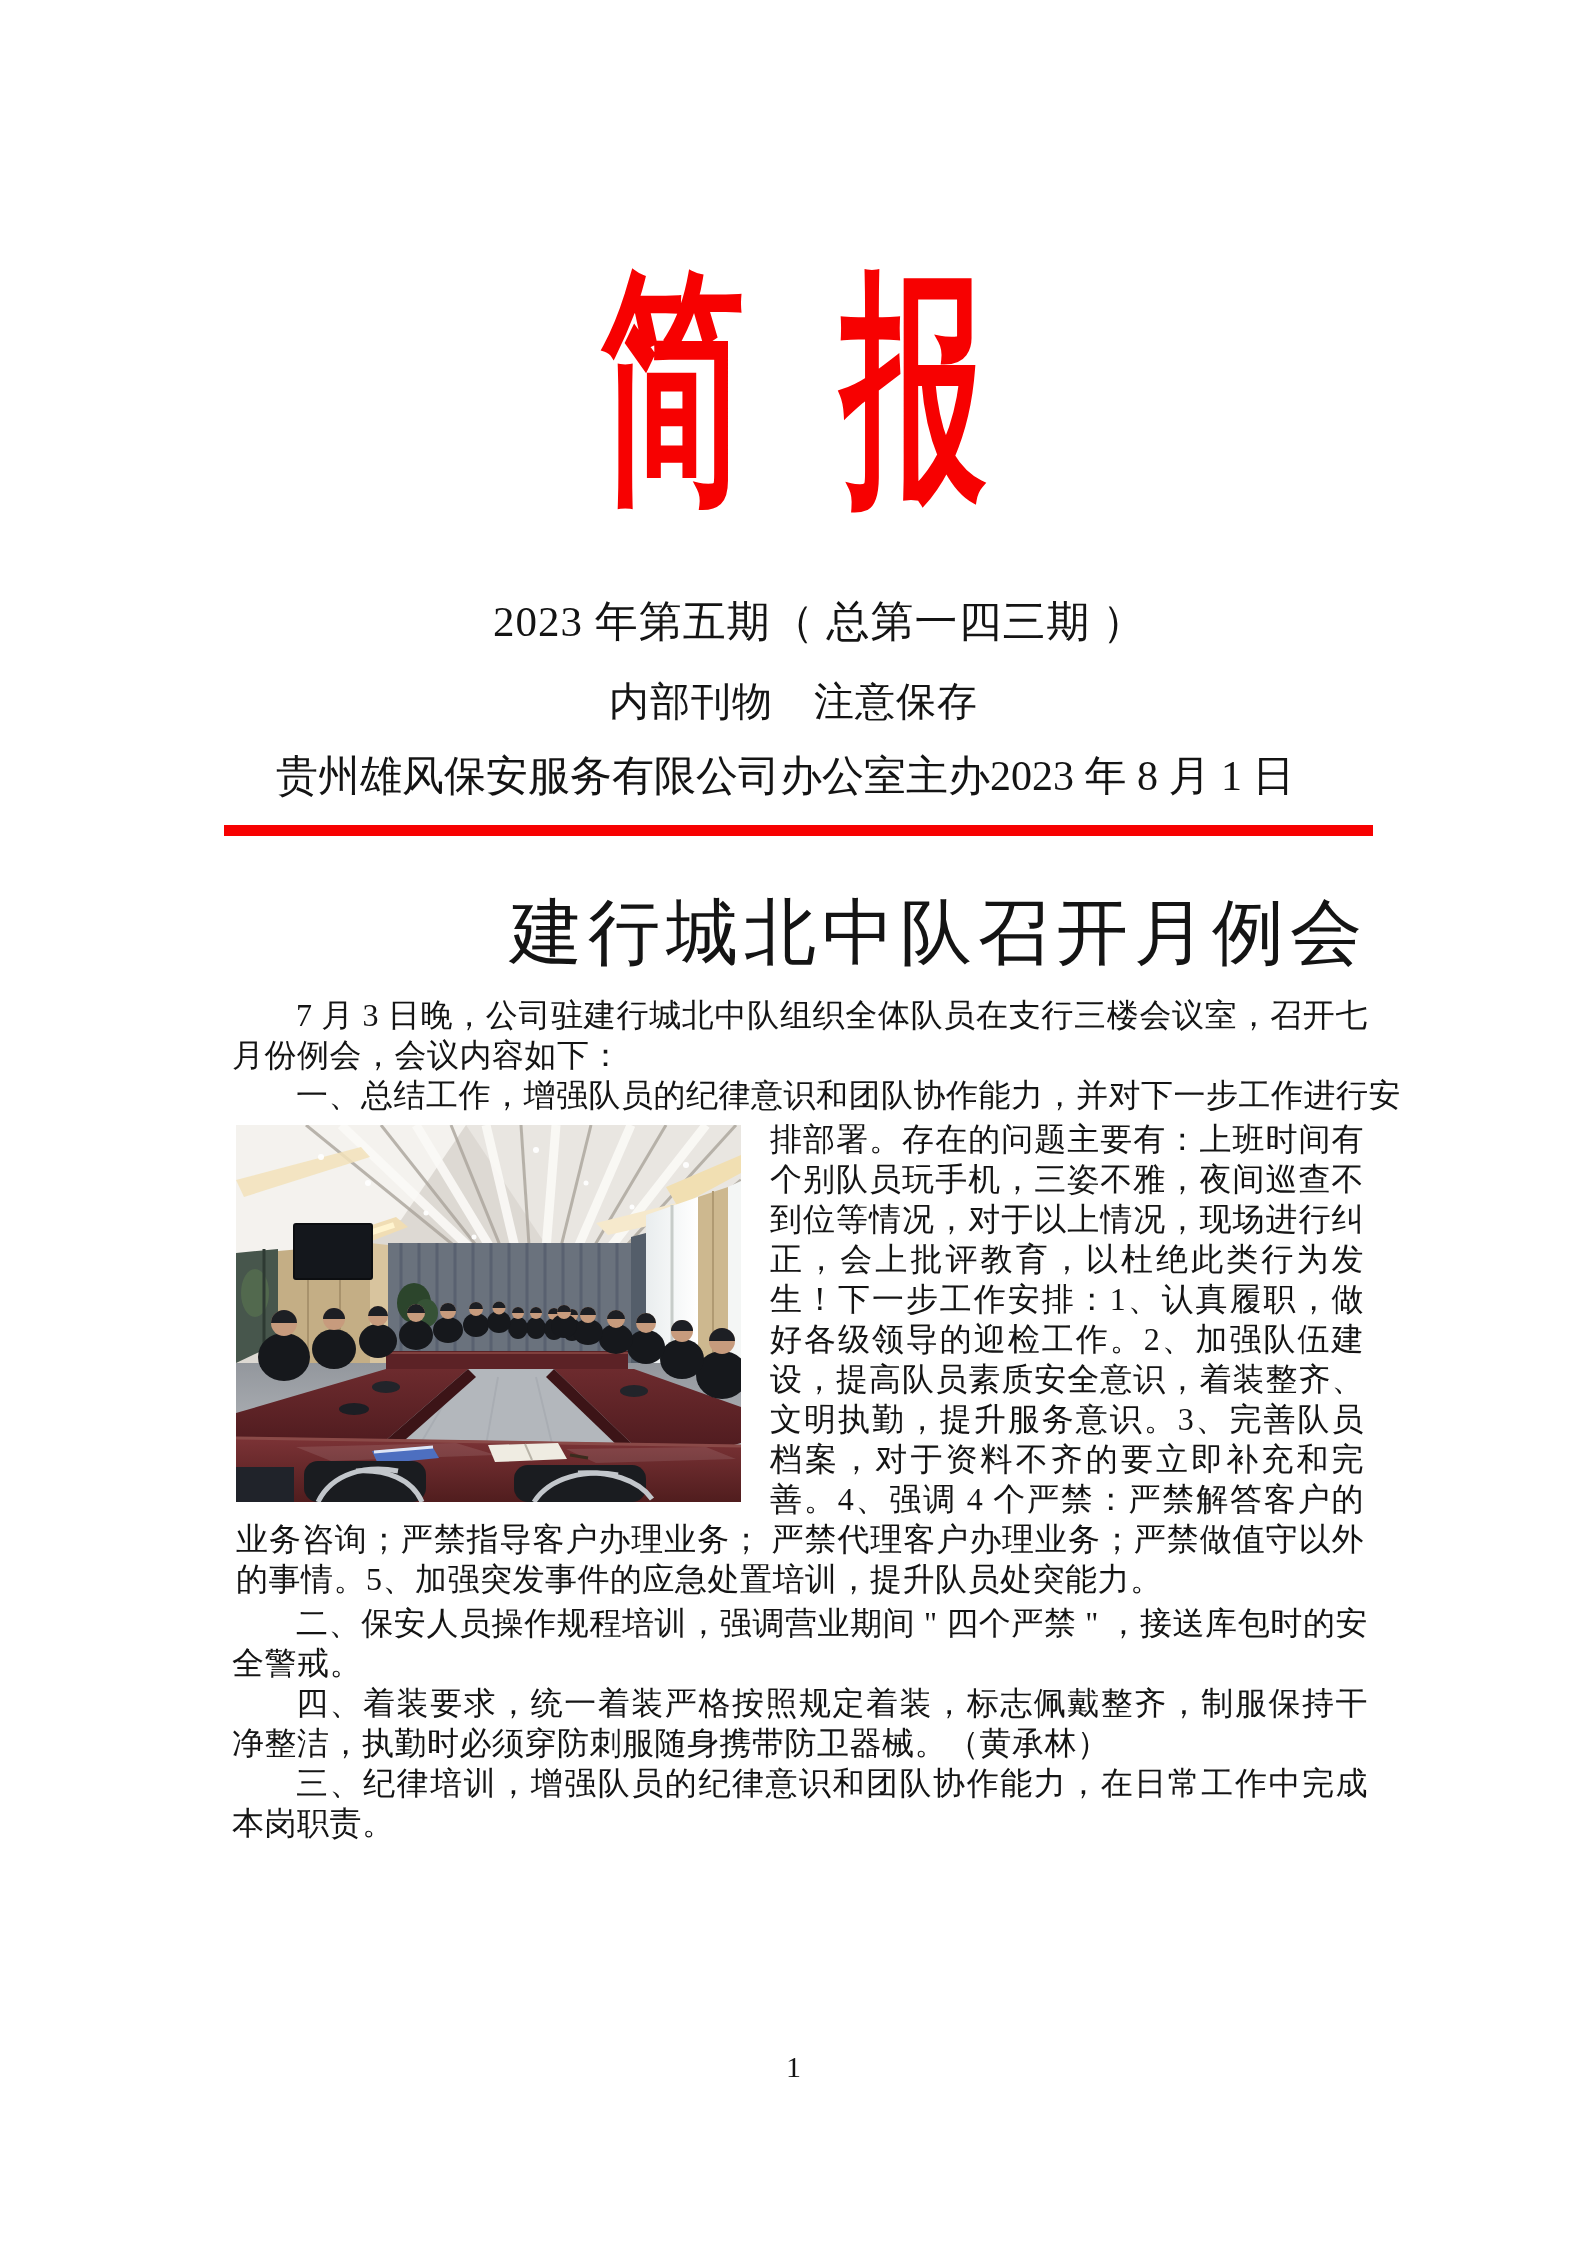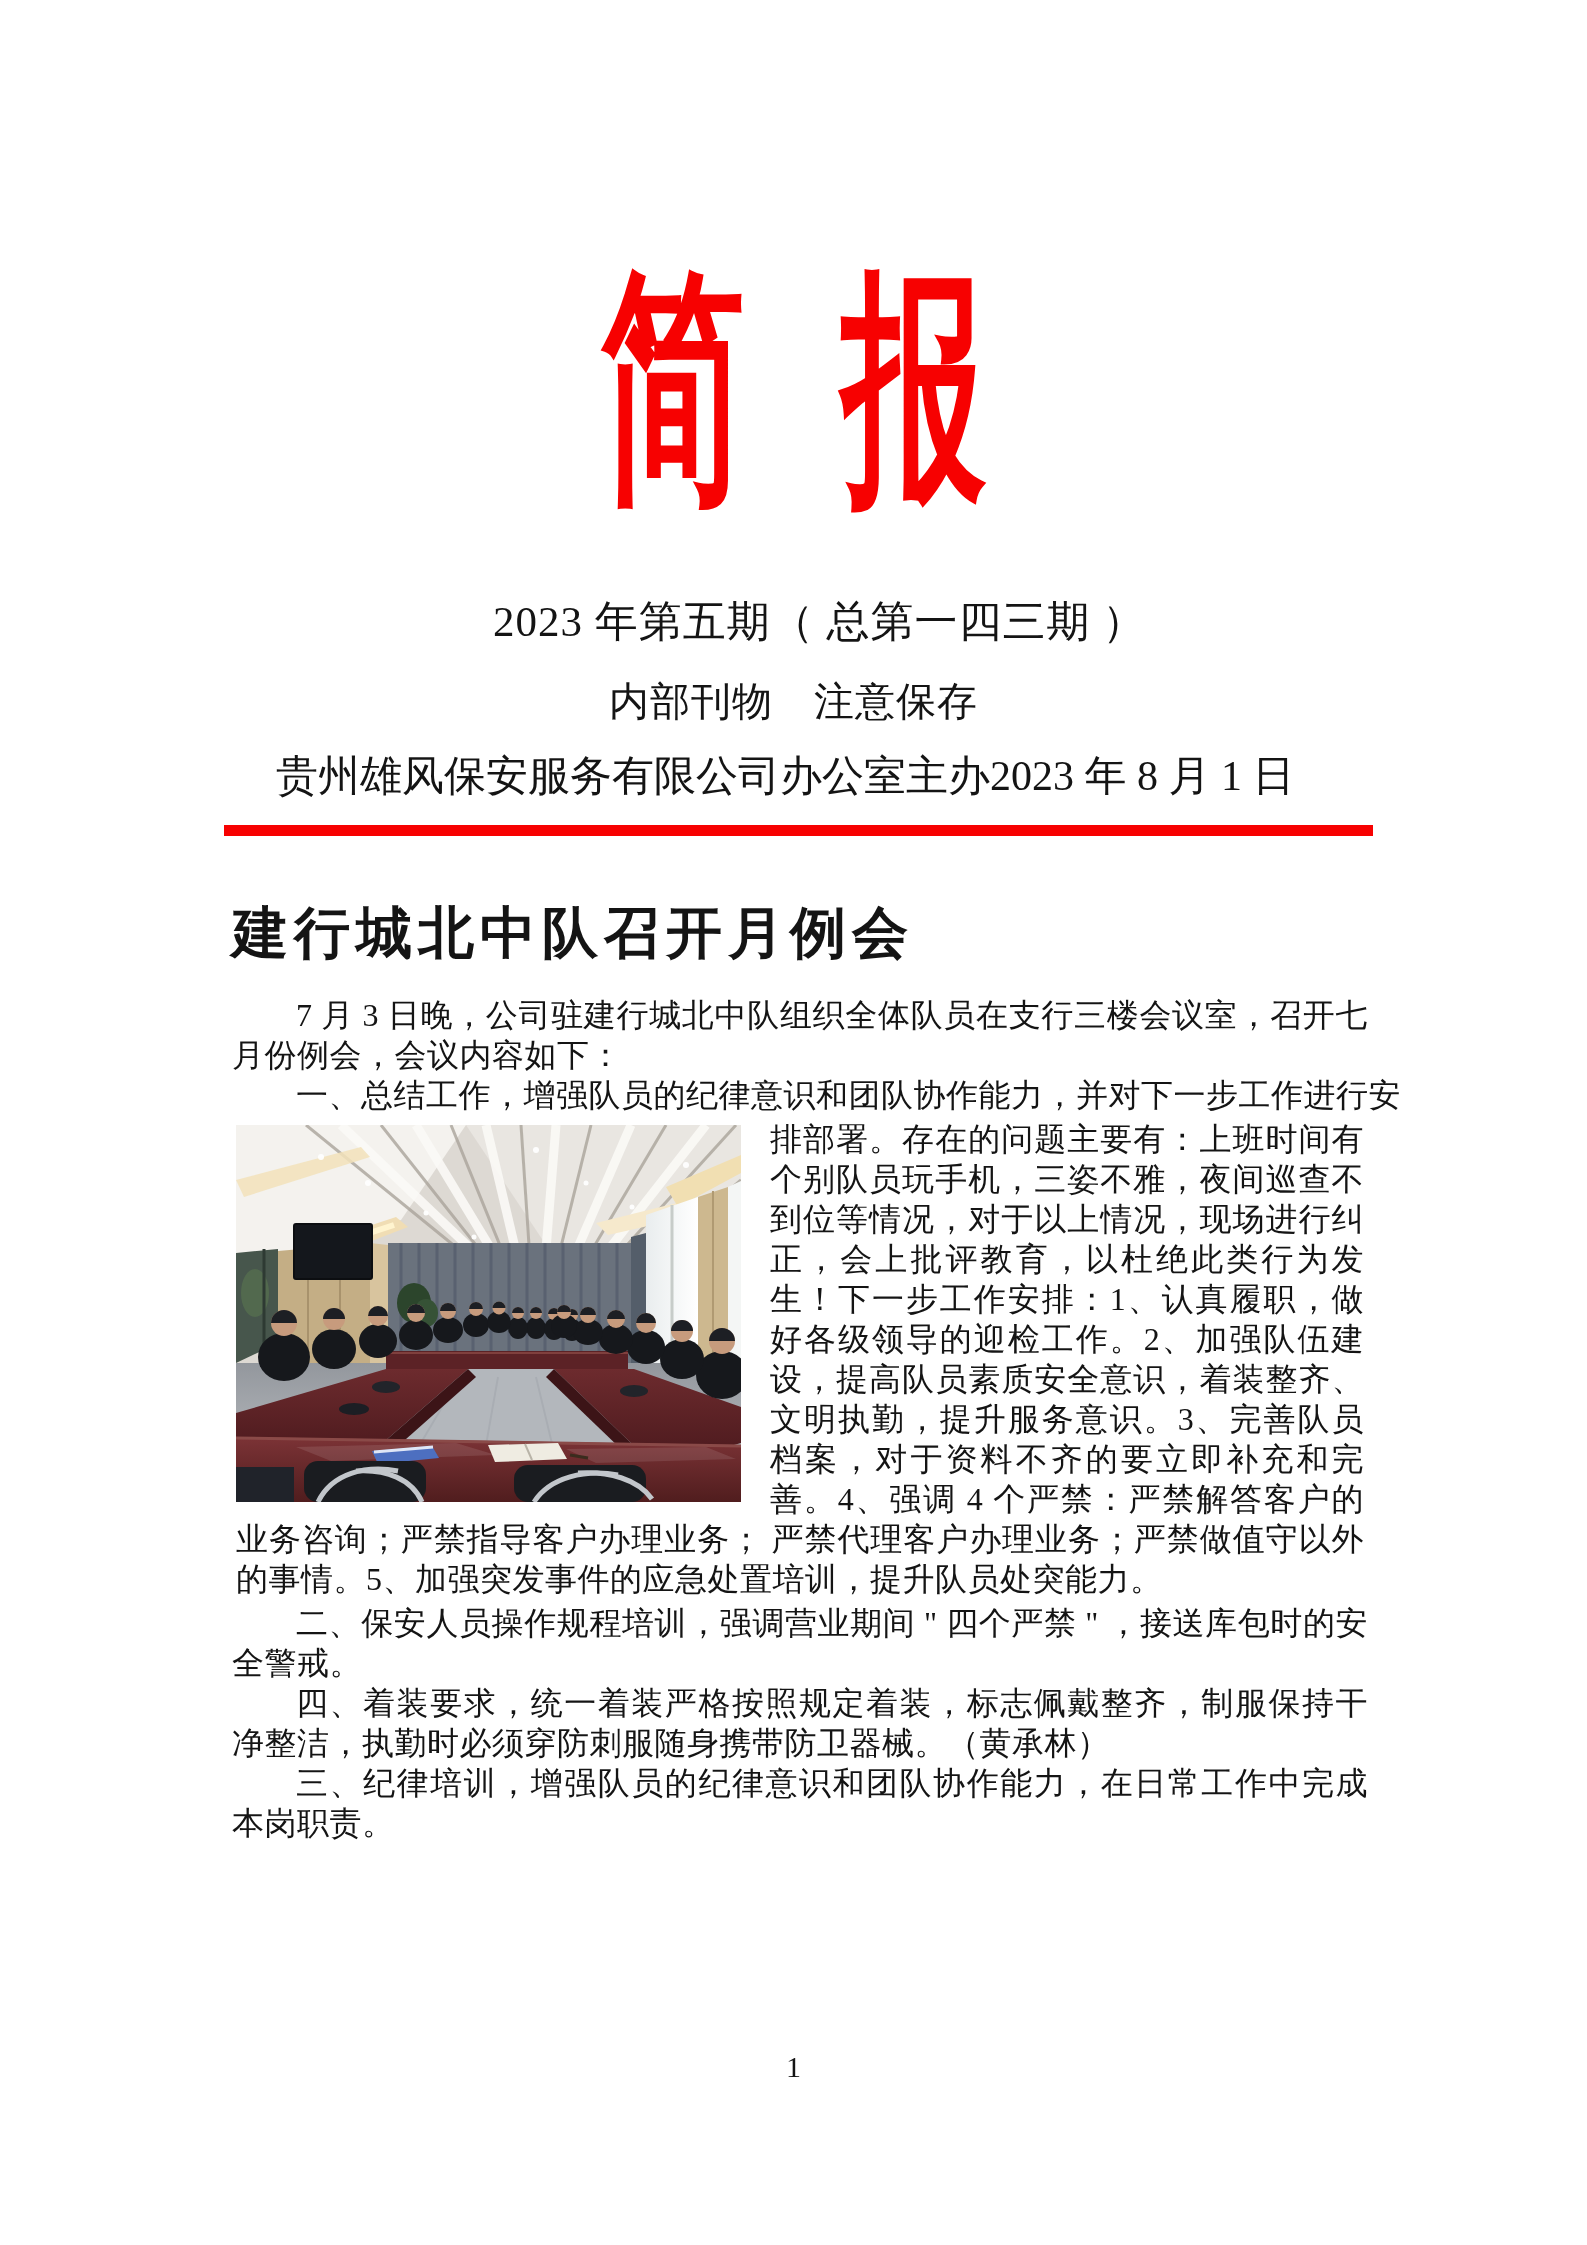--- a/index.html
+++ b/index.html
@@ -41,22 +41,22 @@
     position:absolute;top:825px;left:224px;
     width:1149px;height:11px;background:#f70101;
   }
   
   .article{
     position:absolute;top:890px;left:232px;width:1136px;
     font-size:32px;line-height:40px;letter-spacing:0.5px;
     text-align:justify;
   }
   .article h1{
-    font-size:56px;line-height:66px;letter-spacing:6px;
-    font-weight:bold;text-align:left;
+    font-size:72px;line-height:66px;letter-spacing:6px;
+    font-weight:normal;text-align:right;
     margin:10px 0 29px 0;
   }
   .para{margin:0;}
   .indent{text-indent:64px;font-family:Liberation Serif, serif;}
   .lead-line{white-space:nowrap;overflow:visible;}
   .photo-wrap{
     float:left;
     width:505px;height:377px;
     margin:6px 29px 6px 0;
   }

